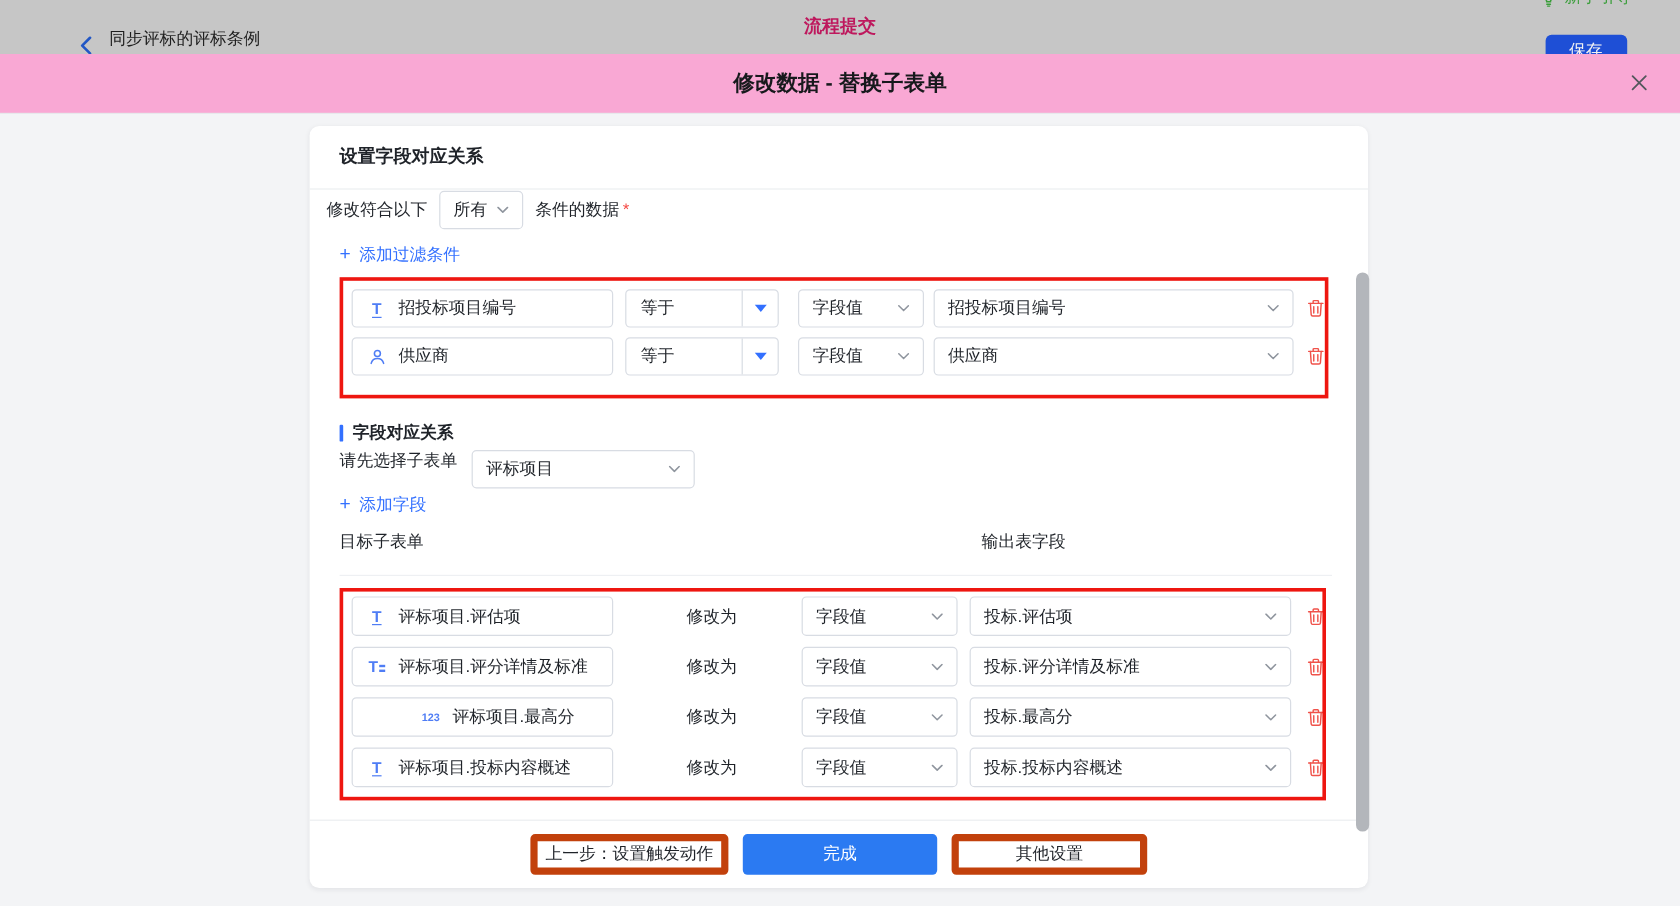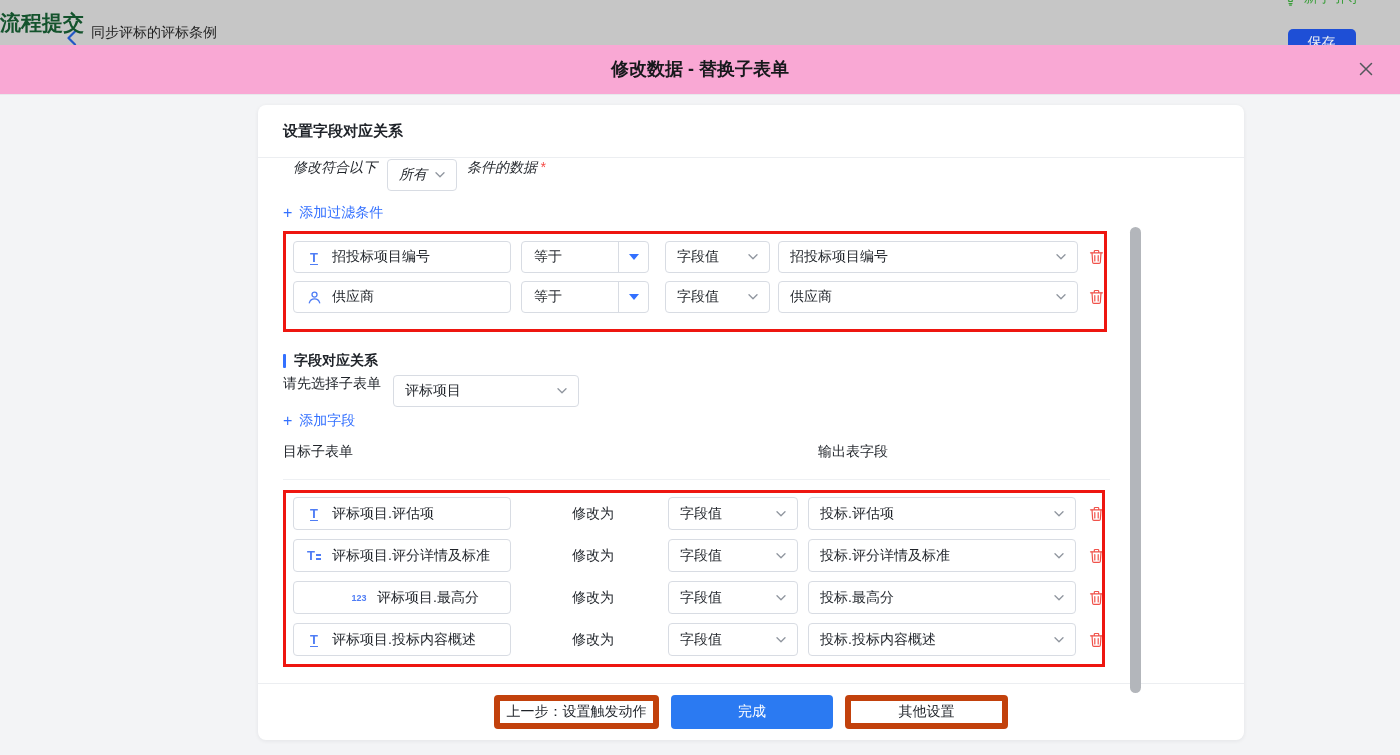--- a/index.html
+++ b/index.html
@@ -11,22 +11,22 @@
     color:#1f2329; font-size:14px;
   }
   
   .topbar{
     position:absolute; top:0; left:0; right:0; height:45px;
     background:#c6c6c6; display:flex; align-items:center; z-index:2;
   }
   .topbar-left{ position:absolute; left:66px; display:flex; align-items:flex-end; gap:14px; cursor:pointer;margin-top:24px; }
   .back-label{ font-size:14px; color:#1e1e1e; border-bottom:1px dashed #8f8f8f; padding-bottom:3px; }
   .topbar-title{
-    position:absolute; left:0; right:0; 
-    font-size:21px; font-weight:700; color:#14532d; pointer-events:none;
+    position:absolute; left:0; right:0; text-align:center;
+    font-size:15px; font-weight:700; color:#be185d; pointer-events:none;
   }
   .topbar-right{ position:absolute; right:40px; display:flex; align-items:center; gap:22px;flex-direction:column; }
   .guide-link{ display:flex; align-items:center; gap:6px; color:#3a9e3a; font-size:14px; cursor:pointer; }
   .save-btn{
     width:68px; height:28px; border:none; border-radius:5px;
     background:#1e4fd6; color:#f2f2f2; font-size:14px; cursor:pointer;
     font-family:inherit;
   }
   
   .modal-titlebar{
@@ -35,29 +35,29 @@
   }
   .modal-title{
     line-height:49px; text-align:center; font-size:18px; font-weight:700; color:#17191c;
   }
   .close-btn{
     position:absolute; right:25px; top:16px; width:18px; height:18px;
     background:none; border:none; cursor:pointer; padding:0;
   }
   
   .card{
-    position:absolute; left:258px; top:105px; width:986px; height:635px;
+    position:absolute; left:258px; top:105px; width:882px; height:635px;
     background:#fff; border-radius:8px; box-shadow:0 1px 4px rgba(31,35,41,.07);
     z-index:1;
   }
   .card-title{ position:absolute; top:0; left:25px; height:52px; line-height:52px; font-size:15px; font-weight:700; }
   .div-full{ position:absolute; left:0; right:0; height:1px; background:#eceef1; }
   .div-top{ top:52px; }
   .div-foot{ top:578px; }
-  .cond-line{ position:absolute; top:54px; left:35px; height:32px; display:flex; gap:10px;font-style:italic; }
+  .cond-line{ position:absolute; top:54px; left:14px; height:32px; display:flex; align-items:center; gap:10px; }
   .req{ color:#f54a45; margin-left:3px; }
   .add-link{ position:absolute; left:25px; display:flex; align-items:center; gap:7px; color:#3370ff; cursor:pointer; }
   .add-link .plus{ font-size:16px; line-height:1; }
   .add-filter{ top:99px; }
   .add-field{ top:307px; }
   
   .sel,.chip{
     background:#fff; border:1px solid #d8dce3; border-radius:4px; height:32px;
     display:flex; align-items:center;
   }

